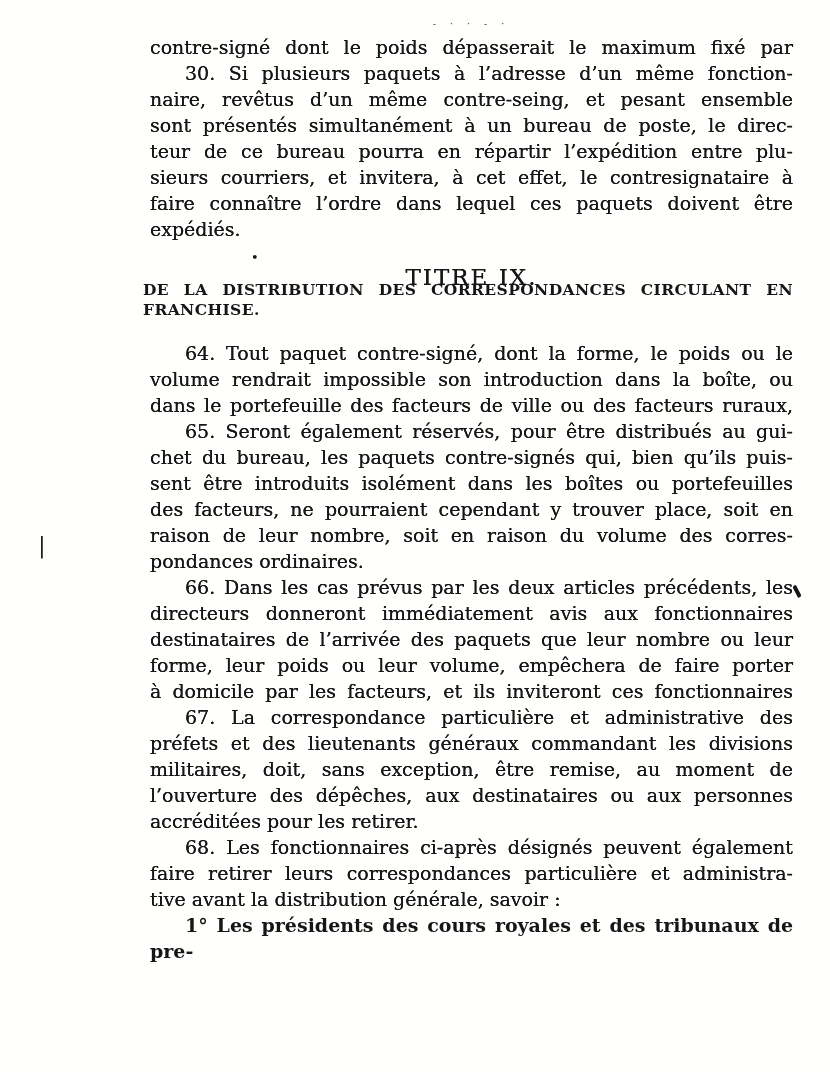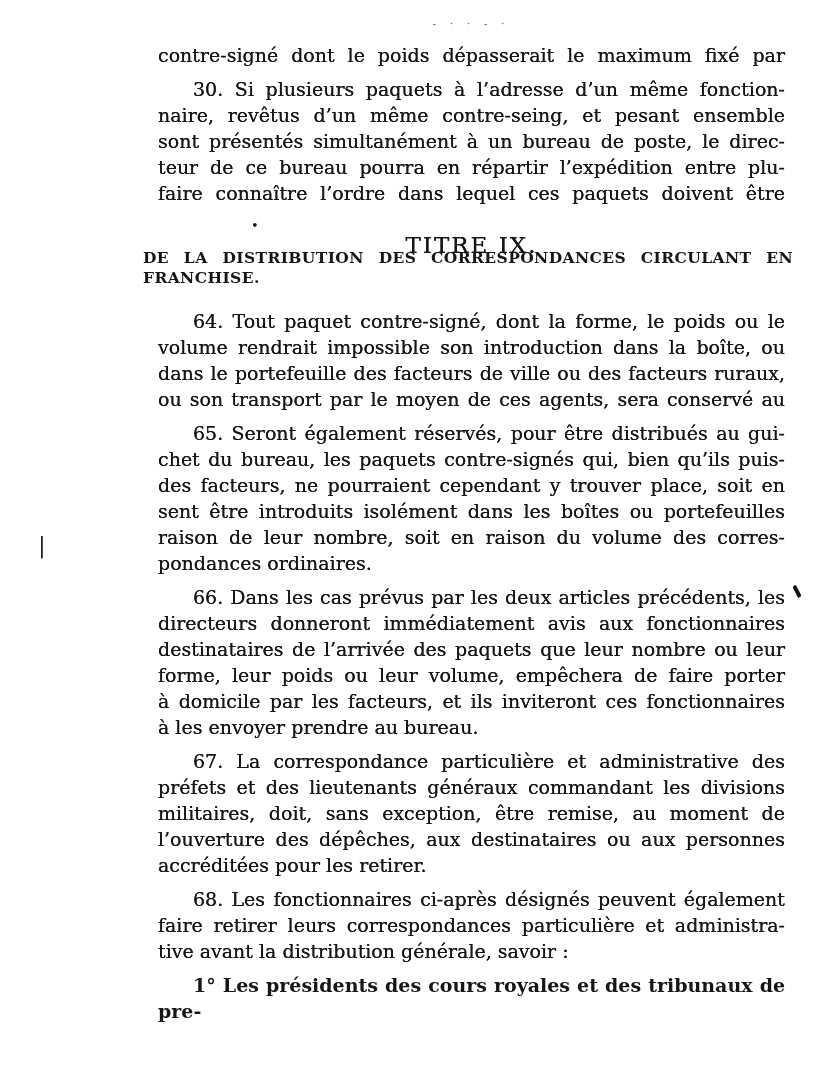--- a/index.html
+++ b/index.html
@@ -20,21 +20,21 @@
     height: 1072px;
     background: #fffffe;
   }
   .column {
     position: absolute;
     left: 150px;
     top: 34px;
     width: 643px;
   }
   .para {
-    margin: 8px;
+    margin: 0;
     font-size: 19px;
     line-height: 26px;
     text-shadow: 0 0 0.3px currentColor;
   }
   .text-line {
     text-align: justify;
     text-align-last: justify;
   }
   .text-line.last {
     text-align-last: left;
@@ -123,53 +123,53 @@
 
     <div class="para">
         <div class="text-line first">contre-signé dont le poids dépasserait le maximum fixé par</div>
       </div>
 
     <div class="para indent">
         <div class="text-line first">30. Si plusieurs paquets à l’adresse d’un même fonction-</div>
         <div class="text-line">naire, revêtus d’un même contre-seing, et pesant ensemble</div>
         <div class="text-line">sont présentés simultanément à un bureau de poste, le direc-</div>
         <div class="text-line">teur de ce bureau pourra en répartir l’expédition entre plu-</div>
+        <div class="text-line">sieurs courriers, et invitera, à cet effet, le contresignataire à</div>
         <div class="text-line">faire connaître l’ordre dans lequel ces paquets doivent être</div>
+        <div class="text-line last">expédiés.</div>
       </div>
 
     <div class="heading-wrap">
       <span class="title-dot">•</span>
       <h1 class="title">TITRE IX.</h1>
     </div>
 
     <h2 class="subtitle">DE LA DISTRIBUTION DES CORRESPONDANCES CIRCULANT EN FRANCHISE.</h2>
 
     <div class="para indent">
         <div class="text-line first">64. Tout paquet contre-signé, dont la forme, le poids ou le</div>
         <div class="text-line">volume rendrait impossible son introduction dans la boîte, ou</div>
         <div class="text-line">dans le portefeuille des facteurs de ville ou des facteurs ruraux,</div>
-        <div class="text-line">ou son transport par le moyen de ces agents, sera conservé au</div>
       </div>
 
     <div class="para indent">
         <div class="text-line first">65. Seront également réservés, pour être distribués au gui-</div>
         <div class="text-line">chet du bureau, les paquets contre-signés qui, bien qu’ils puis-</div>
+        <div class="text-line">sent être introduits isolément dans les boîtes ou portefeuilles</div>
         <div class="text-line">des facteurs, ne pourraient cependant y trouver place, soit en</div>
-        <div class="text-line">sent être introduits isolément dans les boîtes ou portefeuilles</div>
         <div class="text-line">raison de leur nombre, soit en raison du volume des corres-</div>
         <div class="text-line last">pondances ordinaires.</div>
       </div>
 
     <div class="para indent">
         <div class="text-line first">66. Dans les cas prévus par les deux articles précédents, les</div>
         <div class="text-line">directeurs donneront immédiatement avis aux fonctionnaires</div>
         <div class="text-line">destinataires de l’arrivée des paquets que leur nombre ou leur</div>
         <div class="text-line">forme, leur poids ou leur volume, empêchera de faire porter</div>
         <div class="text-line">à domicile par les facteurs, et ils inviteront ces fonctionnaires</div>
-        <div class="text-line last">à les envoyer prendre au bureau.</div>
       </div>
 
     <div class="para indent">
         <div class="text-line first">67. La correspondance particulière et administrative des</div>
         <div class="text-line">préfets et des lieutenants généraux commandant les divisions</div>
         <div class="text-line">militaires, doit, sans exception, être remise, au moment de</div>
         <div class="text-line">l’ouverture des dépêches, aux destinataires ou aux personnes</div>
         <div class="text-line last">accréditées pour les retirer.</div>
       </div>
 

